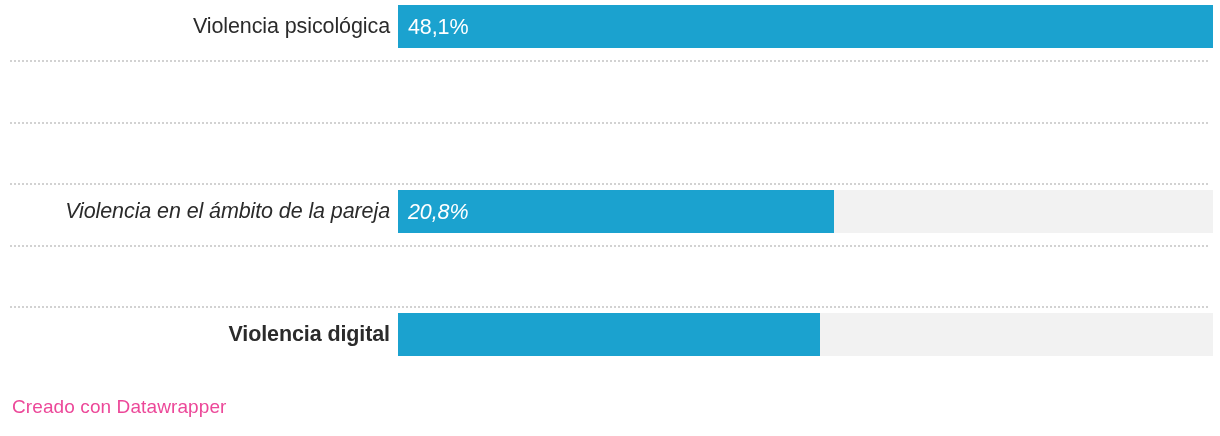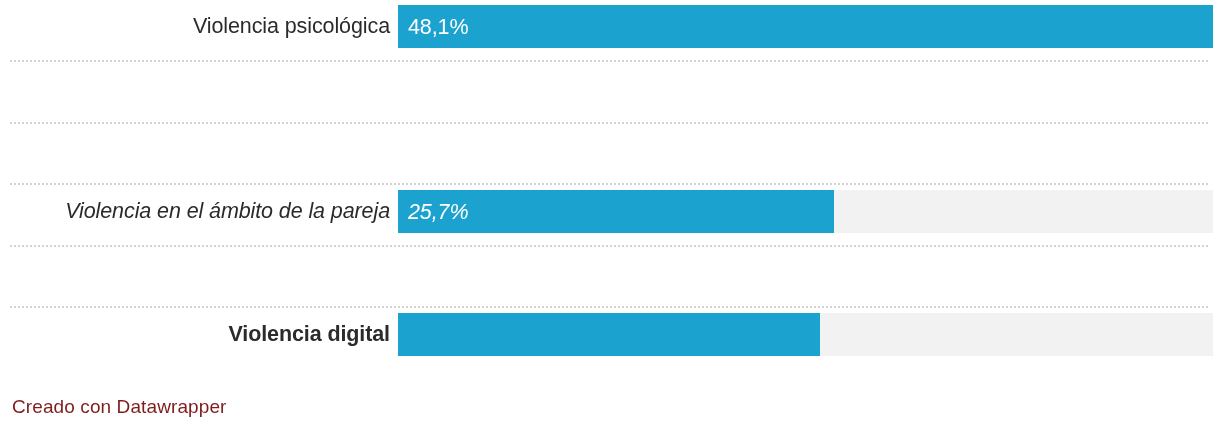--- a/index.html
+++ b/index.html
@@ -86,21 +86,21 @@
     width: 1198px;
     height: 0;
     border-top: 2px dotted #d2d2d2;
   }
 
   .footer {
     position: absolute;
     left: 12px;
     top: 396px;
     font-size: 19px;
-    color: #7f1d1d;
+    color: #ec4899;
     letter-spacing: 0.1px;
     white-space: nowrap;
   }
 </style>
 </head>
 <body>
 
 <div id="chart-root">
 
   <div class="rows">
@@ -113,21 +113,21 @@
       <div class="bar-value">48,1%</div>
     </div>
 
 
 
     <div class="bar-row" style="top:189.5px;font-style:italic;">
       <div class="row-label">Violencia en el ámbito de la pareja</div>
       <div class="track">
         <div class="bar" style="width:436px;"></div>
       </div>
-      <div class="bar-value">25,7%</div>
+      <div class="bar-value">20,8%</div>
     </div>
 
 
     <div class="bar-row" style="top:312.5px;font-weight:bold;">
       <div class="row-label">Violencia digital</div>
       <div class="track">
         <div class="bar" style="width:422px;"></div>
       </div>
     </div>
 

